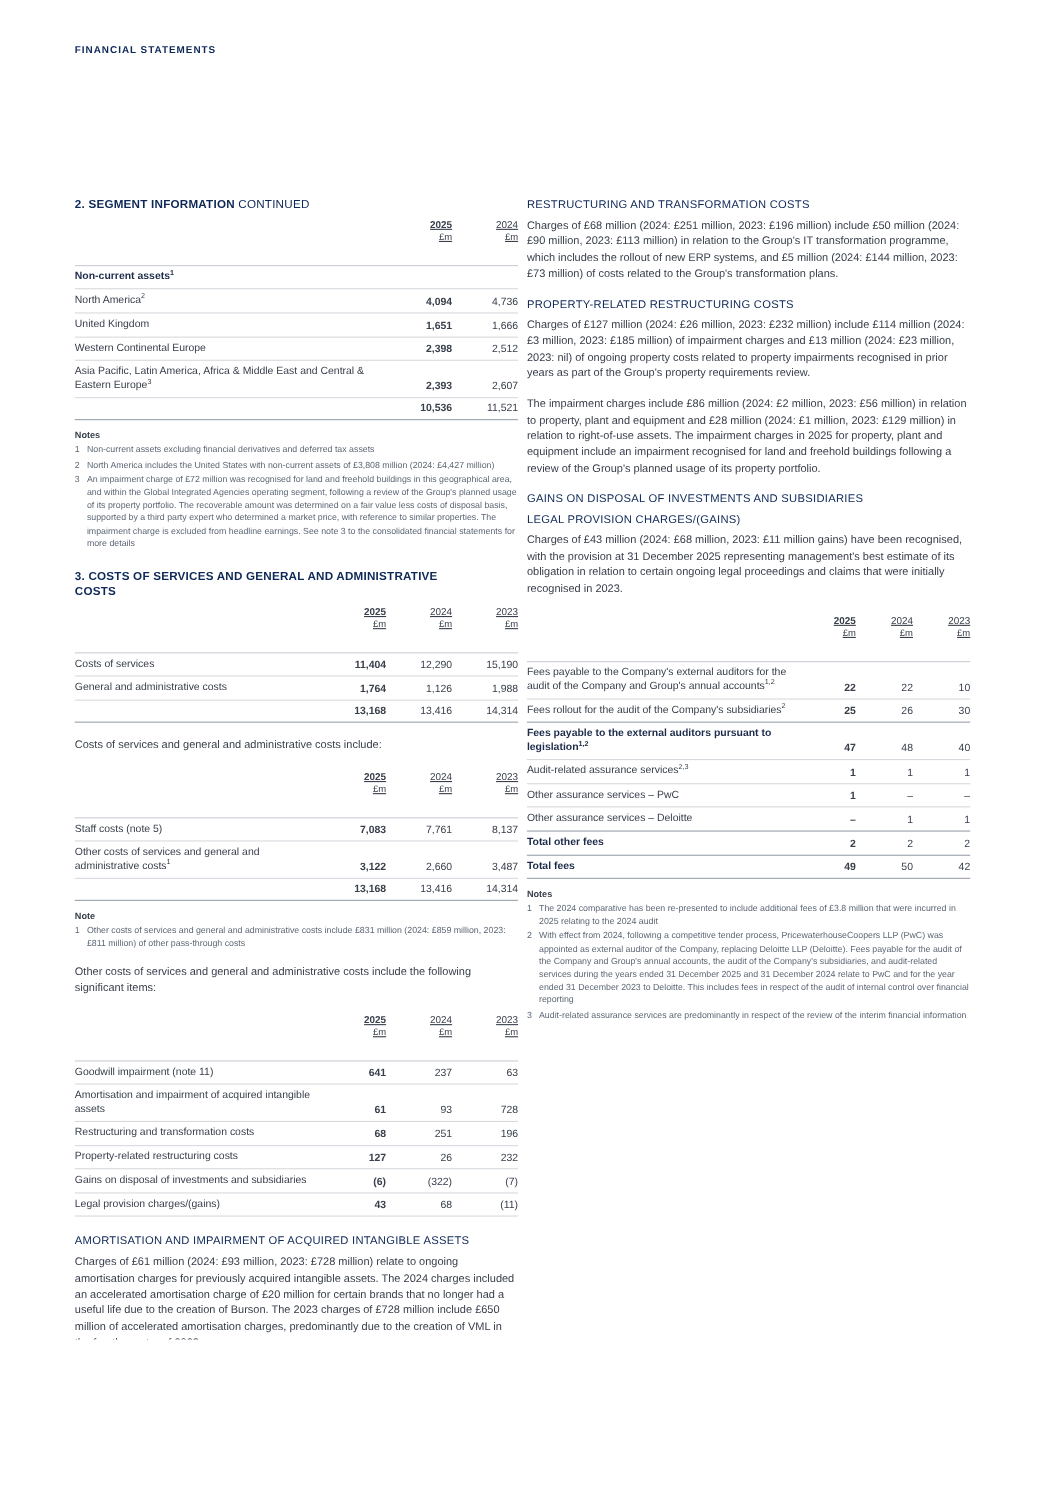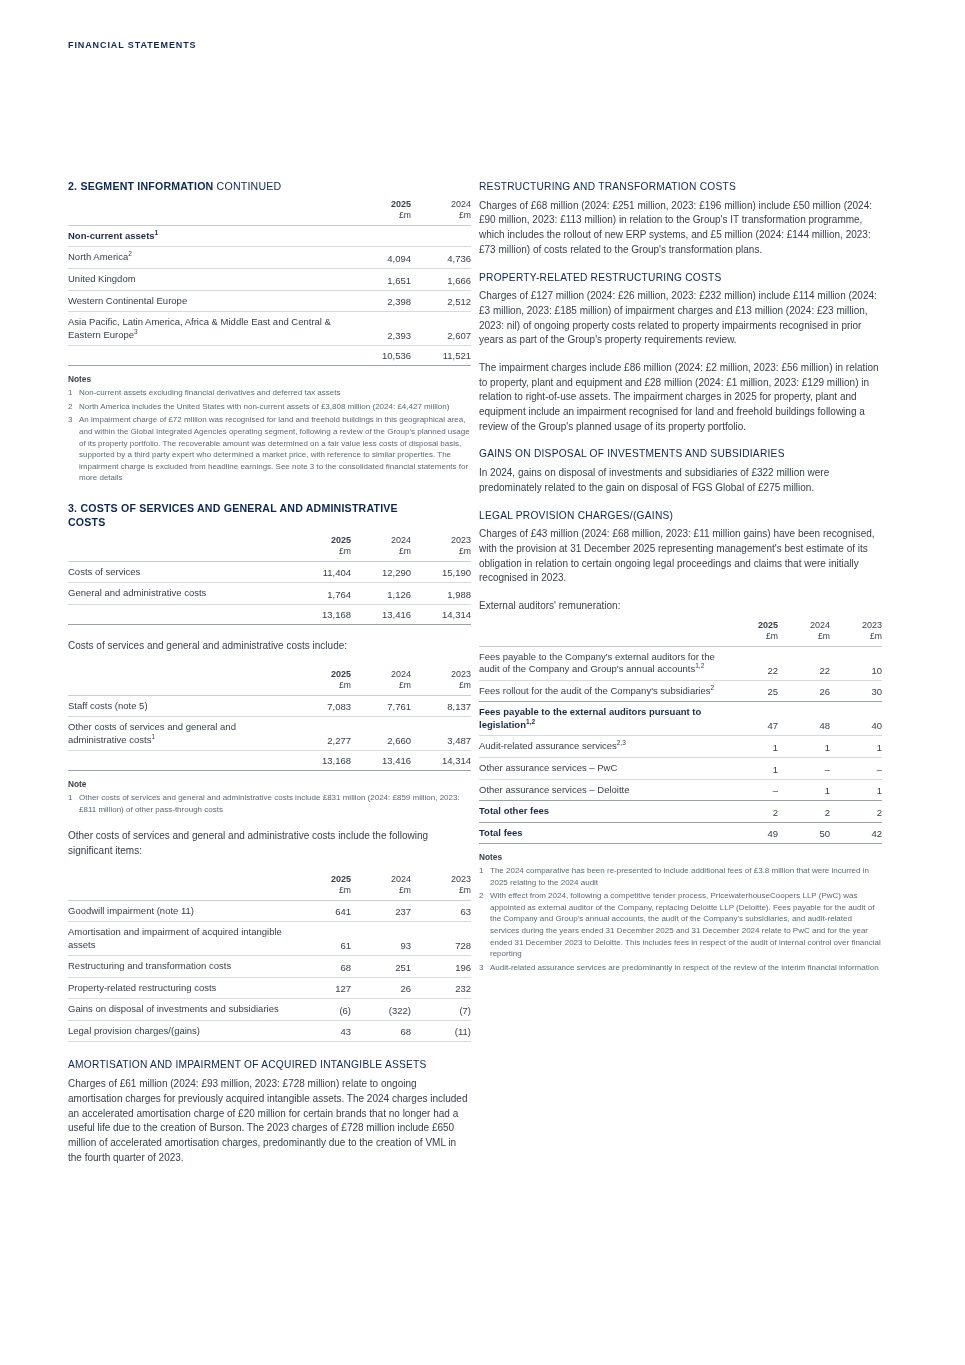--- a/index.html
+++ b/index.html
@@ -7,30 +7,30 @@
   body{font-family:"Liberation Sans","DejaVu Sans",sans-serif;}
   .page{position:relative;width:965px;height:1218px;background:#ffffff;overflow:hidden;color:#39404c;}
   .doc-header{position:absolute;top:40px;left:68px;font-size:9px;font-weight:bold;letter-spacing:0.9px;color:#0d2757;}
   .cols{position:absolute;top:180px;left:68px;width:829px;display:flex;gap:8px;align-items:flex-start;}
   .col{width:403px;}
   .section-title{font-size:10.6px;font-weight:bold;color:#0d2757;line-height:1.32;margin-bottom:3px;letter-spacing:0.2px;}
   .section-title .cont{font-weight:normal;}
   .subhead{font-size:10.2px;color:#0d2757;line-height:1.35;letter-spacing:0.25px;margin:0 0 5px;}
   .para{font-size:10px;line-height:1.47;color:#39404c;margin-bottom:13px;}
   .tbl{width:100%;font-size:9.5px;color:#39404c;}
-  .thead{display:flex;justify-content:flex-end;padding:2px 0 4px;border-bottom:1px solid #c9cdd4;}
+  .thead{display:flex;justify-content:flex-end;padding:2px 0 20px;border-bottom:1px solid #c9cdd4;text-decoration:underline;}
   .thead .v{width:60px;text-align:right;}
   .aud .thead .v,.aud .tr .v{width:52px;}
   .yr{display:block;font-size:9px;color:#39404c;line-height:1.25;}
   .yr.b{font-weight:bold;}
   .unit{display:block;font-size:8.6px;color:#39404c;line-height:1.25;}
   .tr{display:flex;align-items:flex-end;padding:4px 0;border-bottom:1px solid #d6dade;}
   .tr .lbl{flex:1;padding-right:8px;line-height:1.32;}
   .tr .v{width:60px;text-align:right;}
-  .v25{font-weight:normal;}
+  .v25{font-weight:bold;}
   .group .lbl{font-weight:bold;color:#1c2b4a;}
   .row-bold .lbl{font-weight:bold;color:#1c2b4a;}
   .bd{border-bottom:1px solid #99a1ad;}
   sup{font-size:6.5px;vertical-align:super;line-height:0;}
   .notes{margin-top:8px;margin-bottom:14px;}
   .notes-title{font-size:8.3px;font-weight:bold;color:#39404c;margin-bottom:3px;}
   .note-row{display:flex;font-size:8px;line-height:1.45;color:#5d6775;margin-bottom:2px;}
   .note-n{flex:none;width:11px;}
   .note-t{flex:1;}
   .mt16{margin-top:16px;}
@@ -168,21 +168,21 @@
             </span>
         </div>
         <div class="tr">
           <span class="lbl"><span>Staff costs (note 5)</span><sup></sup></span>
           <span class="v v25">7,083</span>
           <span class="v">7,761</span>
           <span class="v">8,137</span>
         </div>
         <div class="tr">
           <span class="lbl"><span>Other costs of services and general and administrative costs</span><sup>1</sup></span>
-          <span class="v v25">2,277</span>
+          <span class="v v25">3,122</span>
           <span class="v">2,660</span>
           <span class="v">3,487</span>
         </div>
         <div class="tr total bd">
           <span class="lbl"></span>
           <span class="v v25">13,168</span>
           <span class="v">13,416</span>
           <span class="v">14,314</span>
         </div>
       </div>
@@ -258,26 +258,24 @@
     <div class="col">
 
       <div class="subhead">RESTRUCTURING AND TRANSFORMATION COSTS</div>
       <div class="para">Charges of £68 million (2024: £251 million, 2023: £196 million) include £50 million (2024: £90 million, 2023: £113 million) in relation to the Group's IT transformation programme, which includes the rollout of new ERP systems, and £5 million (2024: £144 million, 2023: £73 million) of costs related to the Group's transformation plans.</div>
 
       <div class="subhead">PROPERTY-RELATED RESTRUCTURING COSTS</div>
       <div class="para">Charges of £127 million (2024: £26 million, 2023: £232 million) include £114 million (2024: £3 million, 2023: £185 million) of impairment charges and £13 million (2024: £23 million, 2023: nil) of ongoing property costs related to property impairments recognised in prior years as part of the Group's property requirements review.</div>
       <div class="para">The impairment charges include £86 million (2024: £2 million, 2023: £56 million) in relation to property, plant and equipment and £28 million (2024: £1 million, 2023: £129 million) in relation to right-of-use assets. The impairment charges in 2025 for property, plant and equipment include an impairment recognised for land and freehold buildings following a review of the Group's planned usage of its property portfolio.</div>
 
       <div class="subhead">GAINS ON DISPOSAL OF INVESTMENTS AND SUBSIDIARIES</div>
-      <div class="para">In 2024, gains on disposal of investments and subsidiaries of £322 million were predominately related to the gain on disposal of FGS Global of £275 million.</div>
 
       <div class="subhead">LEGAL PROVISION CHARGES/(GAINS)</div>
       <div class="para">Charges of £43 million (2024: £68 million, 2023: £11 million gains) have been recognised, with the provision at 31 December 2025 representing management's best estimate of its obligation in relation to certain ongoing legal proceedings and claims that were initially recognised in 2023.</div>
 
-      <div class="para mb4">External auditors' remuneration:</div>
 
       <div class="tbl aud">
         <div class="thead">
           <span class="v">
               <span class="yr b">2025</span>
               <span class="unit">£m</span>
             </span>
           <span class="v">
               <span class="yr">2024</span>
               <span class="unit">£m</span>

